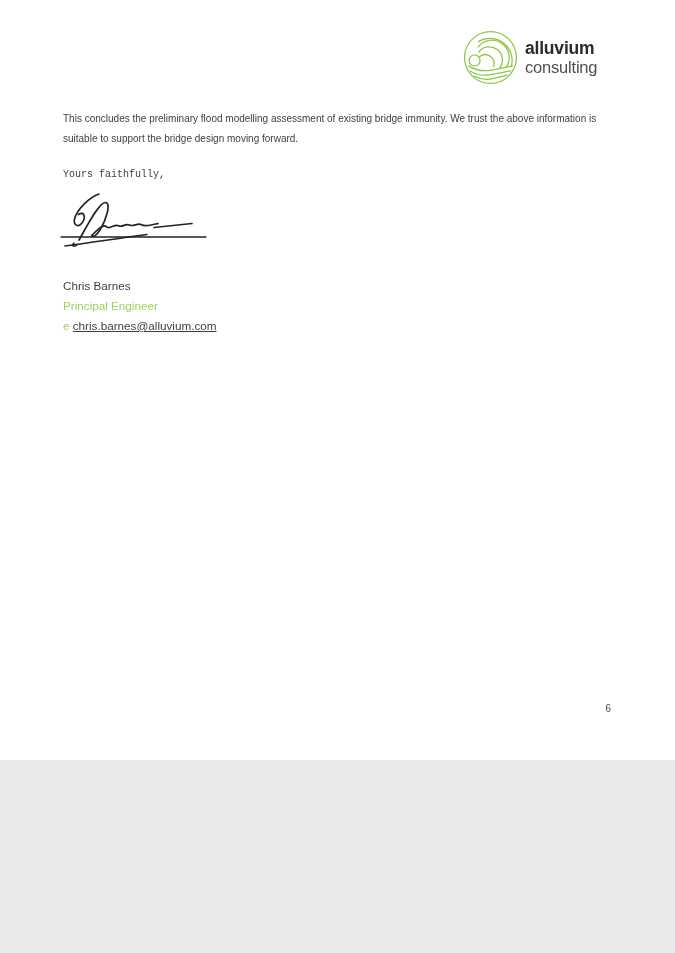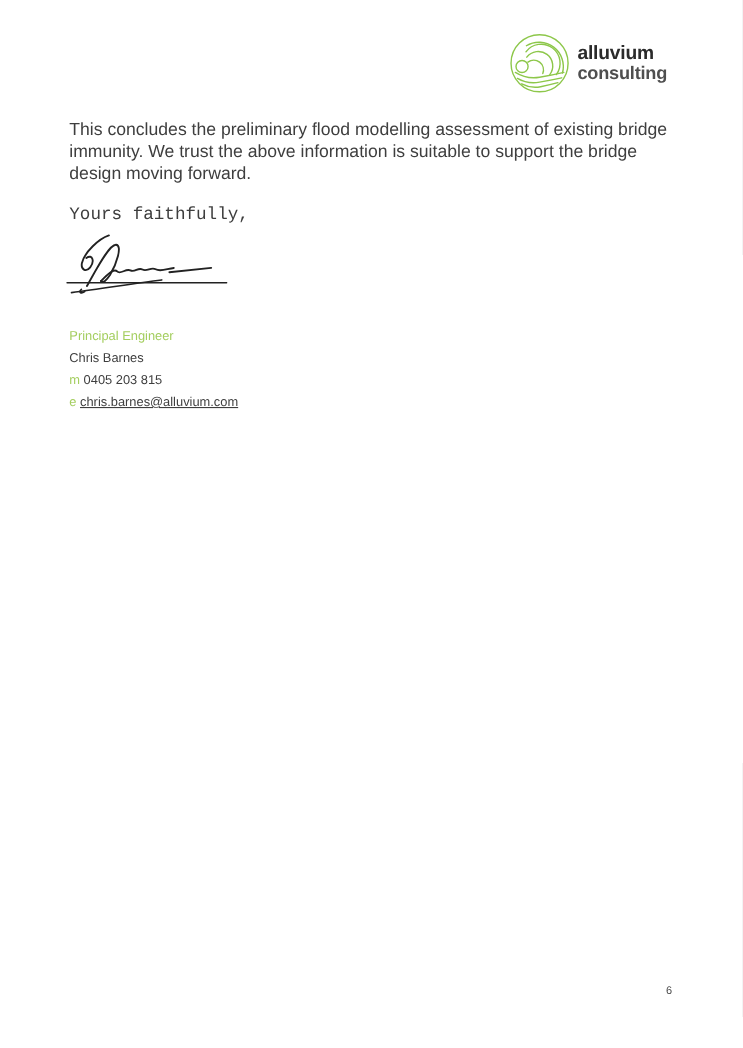--- a/index.html
+++ b/index.html
@@ -7,49 +7,49 @@
     --accent-green:#a4ce5f;
     --logo-green:#8dc74a;
     --body-text:#3e3e3e;
     --brand-dark:#2b2b2b;
     --brand-gray:#4f4f4f;
     --ink:#222222;
   }
   html,body{margin:0;padding:0;background:#e9e9e9;}
   .page{
     position:relative;
-    width:675px;height:953px;
+    width:675px;height:760px;
     margin:0 auto;
     background:#ffffff;
     font-family:"Liberation Sans","DejaVu Sans",sans-serif;
     color:var(--body-text);
     overflow:hidden;
   }
   
   .logo{
     position:absolute;top:30px;left:463px;
     display:flex;align-items:center;gap:7px;
   }
   .logo-mark{width:55px;height:55px;color:var(--logo-green);}
   .logo-text{display:flex;flex-direction:column;justify-content:center;}
   .logo-name{
     font-size:17.5px;font-weight:700;color:var(--brand-dark);
     line-height:19px;letter-spacing:-0.2px;
   }
   .logo-tagline{
-    font-size:16.5px;font-weight:700;color:var(--brand-gray);
+    font-size:16.5px;font-weight:400;color:var(--brand-gray);
     line-height:18px;letter-spacing:-0.2px;
   }
   
   .content{
     position:absolute;left:63px;top:109px;width:552px;
   }
   .content p{
     margin:0 0 5px 0;
-    font-size:16px;line-height:20px;color:var(--body-text);
+    font-size:10px;line-height:20px;color:var(--body-text);
   }
   .email-link{color:var(--body-text);text-decoration:underline;}
   .closing{margin-top:16px !important;font-family:Liberation Mono, monospace;}
   
   .signature{
     margin-top:4px;margin-left:-3px;
     width:150px;height:62px;color:var(--ink);
     display:block;
   }
   
@@ -96,22 +96,21 @@
       <path stroke-width="1.7" d="M39,4 C30,7 17,19 14.5,29 C13.3,35 18,38 22,33 C26,28 24.5,20.5 18.5,24.5"></path>
       <path stroke-width="1.7" d="M19,50 C26,38 39,12 45.5,12.5 C51.5,13 46,30 40,40 C37,44.5 33.5,48 31.8,45.5"></path>
       <path stroke-width="1.7" d="M31.8,45.5 C37,40 43.5,33.5 46.5,36.8 C49.5,40 54.5,33.6 58.5,35.8 C62.5,38 65.5,32.8 69.5,35 C73.5,37.2 77.5,32.4 81.5,34.8 C86,37.4 92,34.2 98,33.6"></path>
       <path stroke-width="1.7" d="M94,37.5 L132,33.5"></path>
       <path stroke-width="1.4" d="M1,47 L146,47"></path>
       <path stroke-width="1.5" d="M5,56 C32,52.5 60,48 87,44.5"></path>
       <path stroke-width="1.5" d="M14,53 C11,55.5 13.5,57.5 17,55"></path>
     </svg>
 
     <div class="contact">
+      <span class="contact-line">Chris Barnes</span>
       <span class="contact-line contact-title">Principal Engineer</span>
-      <span class="contact-line">Chris Barnes</span>
-      <span class="contact-line"><span class="label-green">m</span> <span>0405 203 815</span></span>
       <span class="contact-line"><span class="label-green">e</span> <a class="contact-email" href="#">chris.barnes@alluvium.com</a></span>
     </div>
   </div>
 
   <span class="page-number">6</span>
 
 </div>
 
 </body></html>

